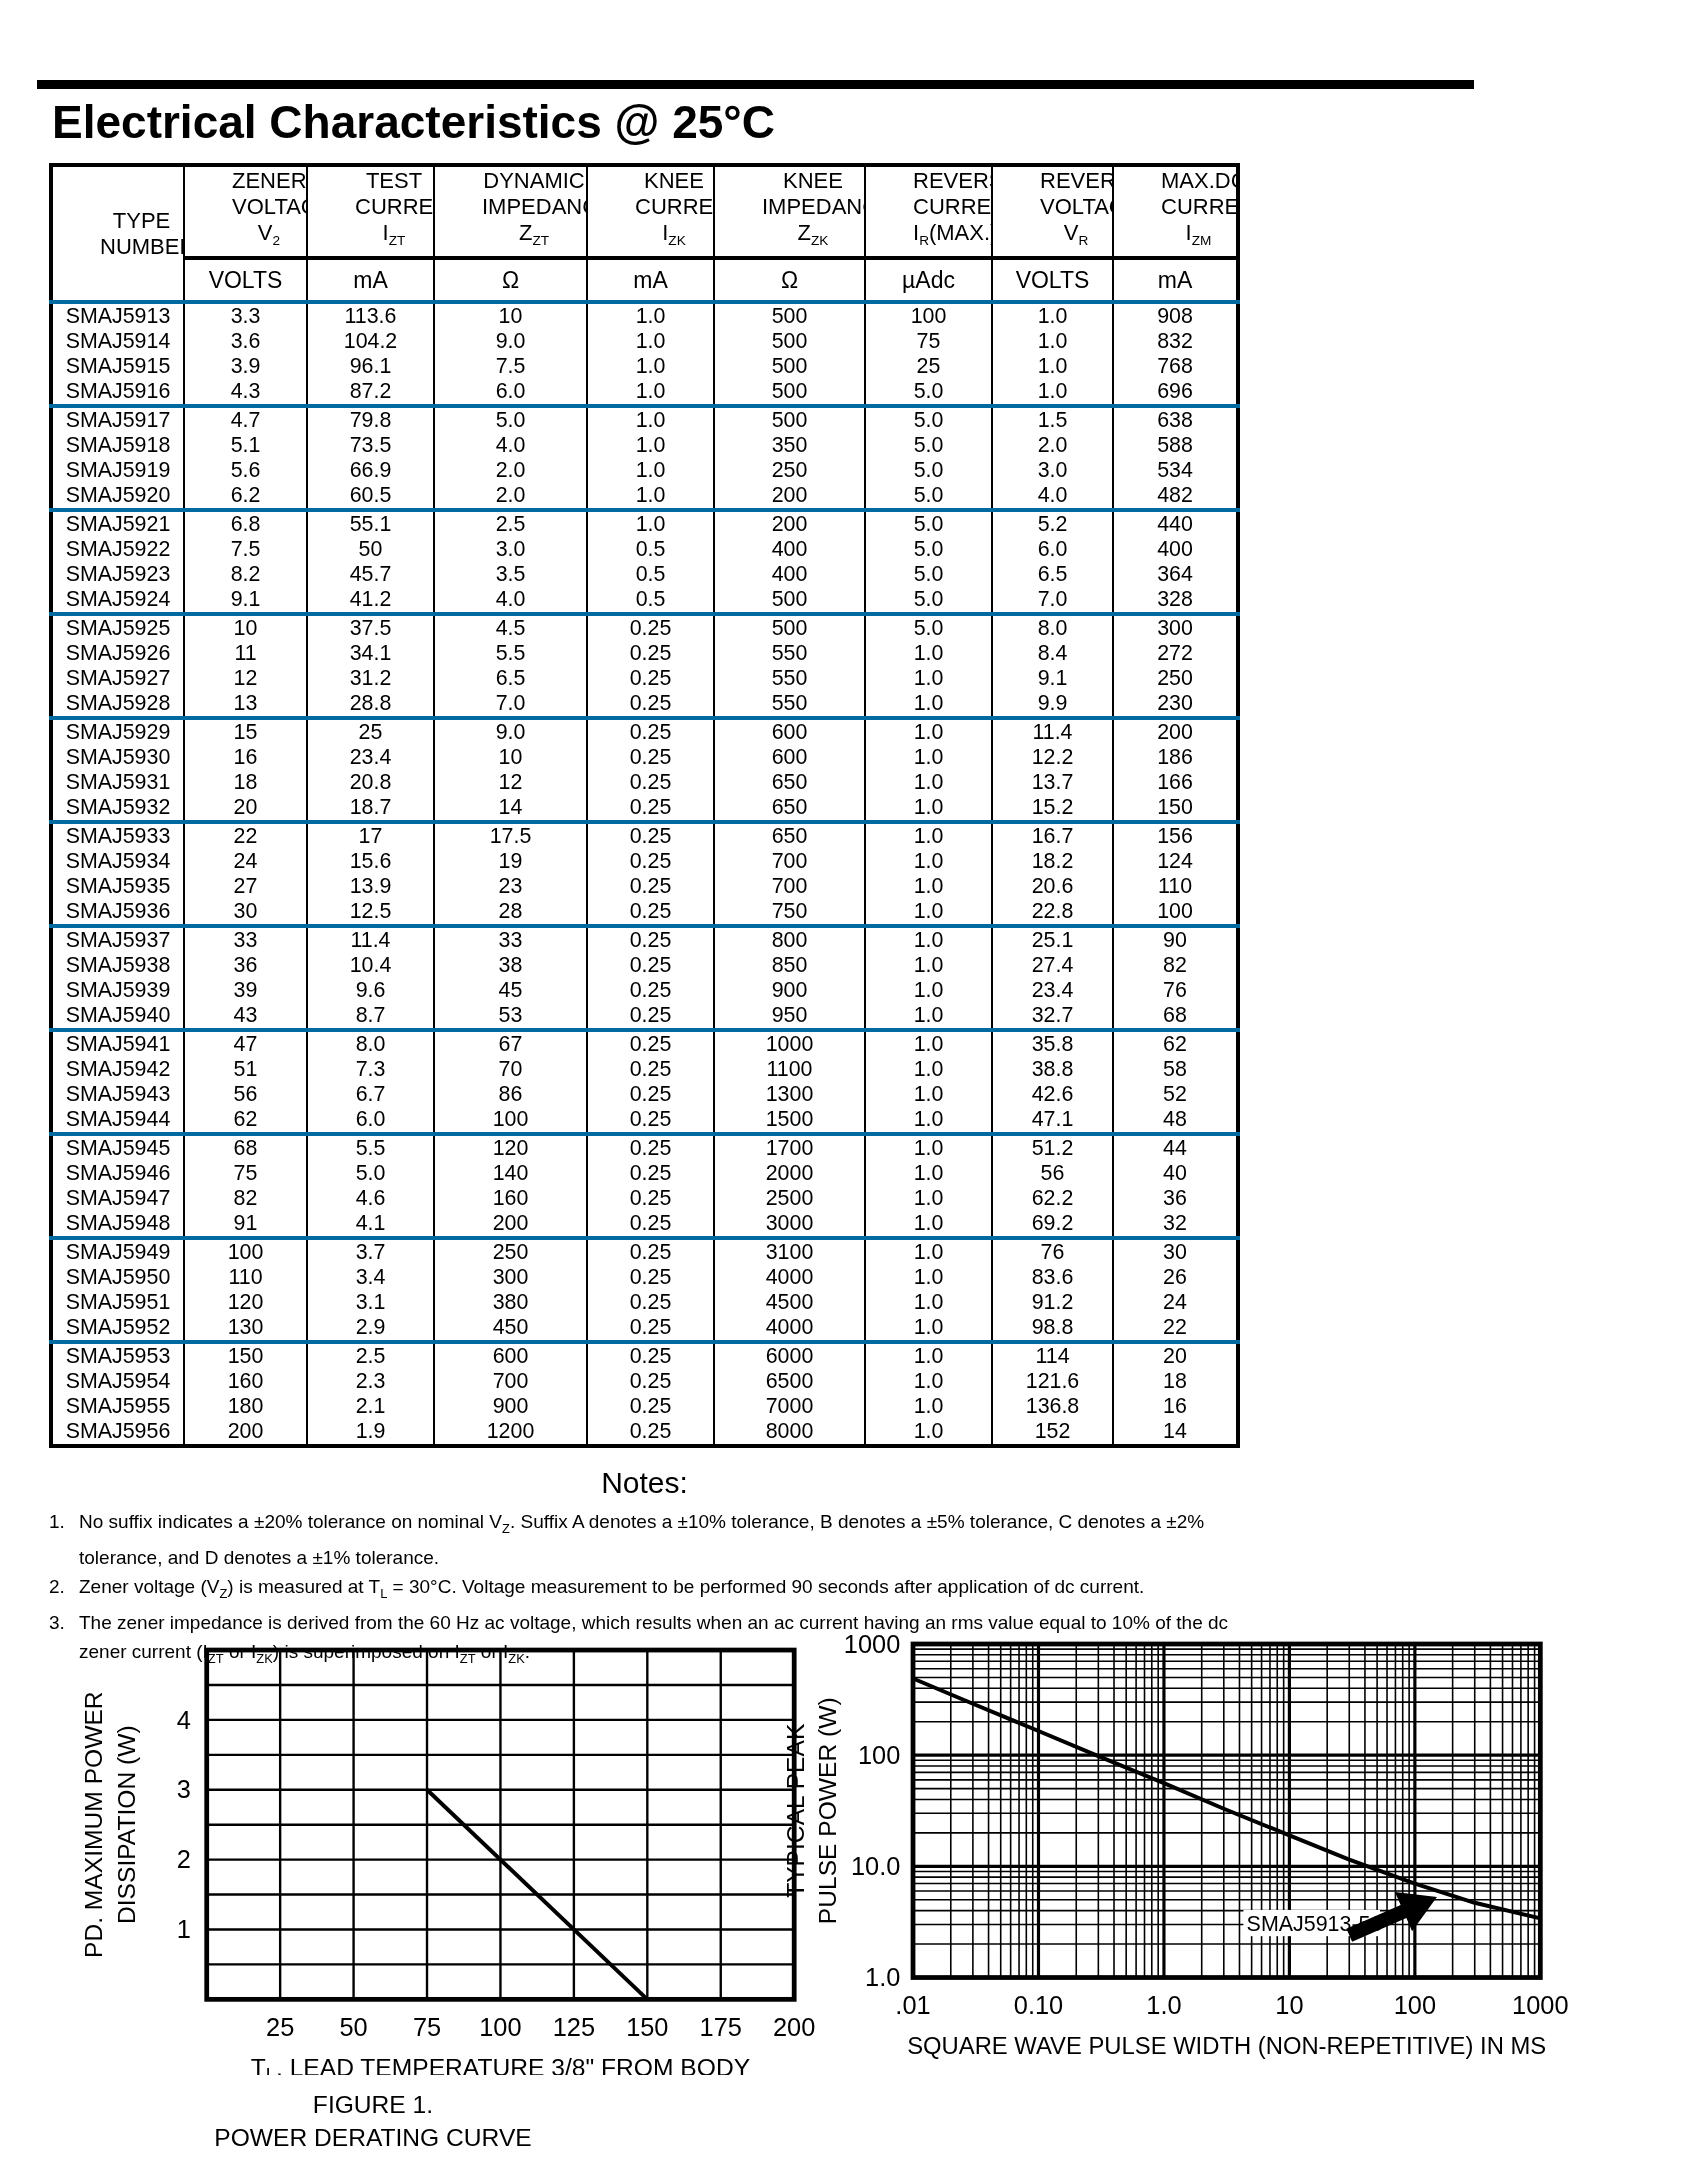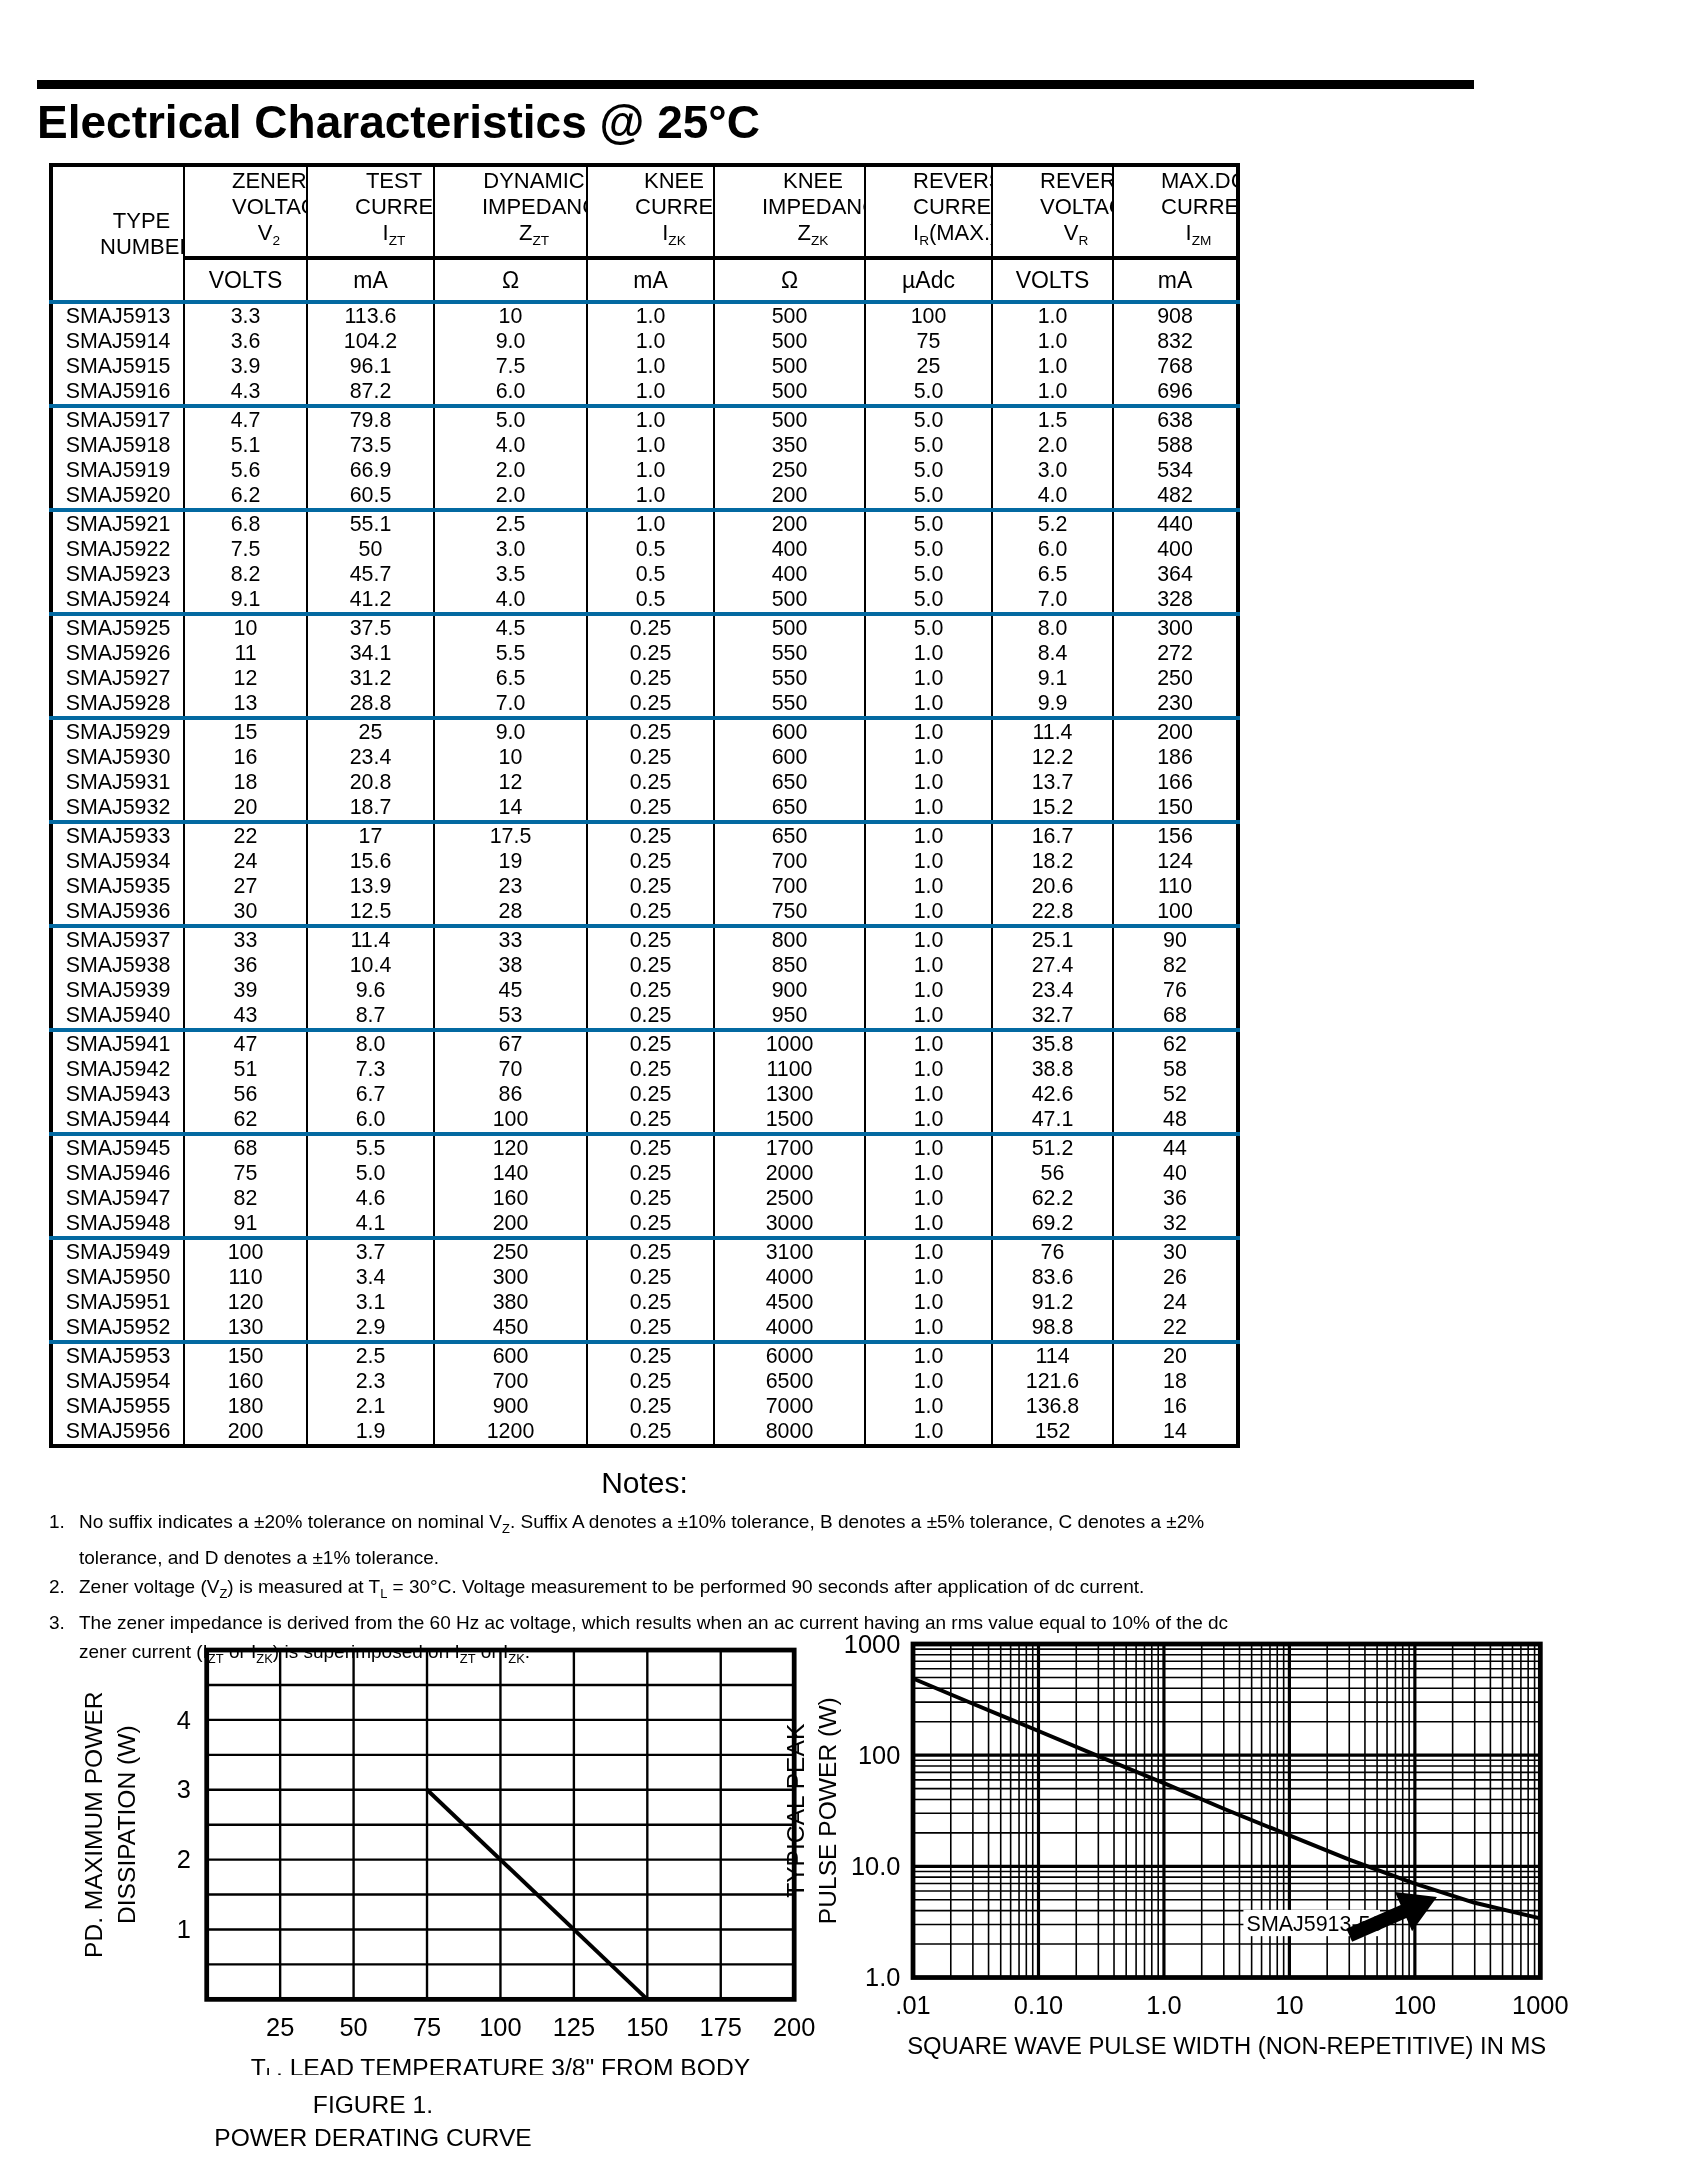--- a/index.html
+++ b/index.html
@@ -3,21 +3,21 @@
 <meta charset="utf-8">
 <style>
   html,body{margin:0;padding:0;}
   body{
     width:1687px;height:2183px;position:relative;
     background:#ffffff;color:#000;
     font-family:"Liberation Sans",sans-serif;
     -webkit-font-smoothing:antialiased;
   }
   .top-rule{position:absolute;left:37px;top:80px;width:1437px;height:8.7px;background:#000;}
-  .page-title{position:absolute;left:37px;top:95px;margin:0;font-size:46px;font-weight:bold;}
+  .page-title{position:absolute;left:52px;top:95px;margin:0;font-size:46px;font-weight:bold;}
 
   
   table.spec{
     position:absolute;left:49px;top:163px;width:1187px;
     border-collapse:collapse;table-layout:fixed;
     border:4px solid #000;
   }
   table.spec th,table.spec td{
     border-left:2.4px solid #000;text-align:center;vertical-align:middle;
     padding:0;overflow:hidden;white-space:nowrap;

